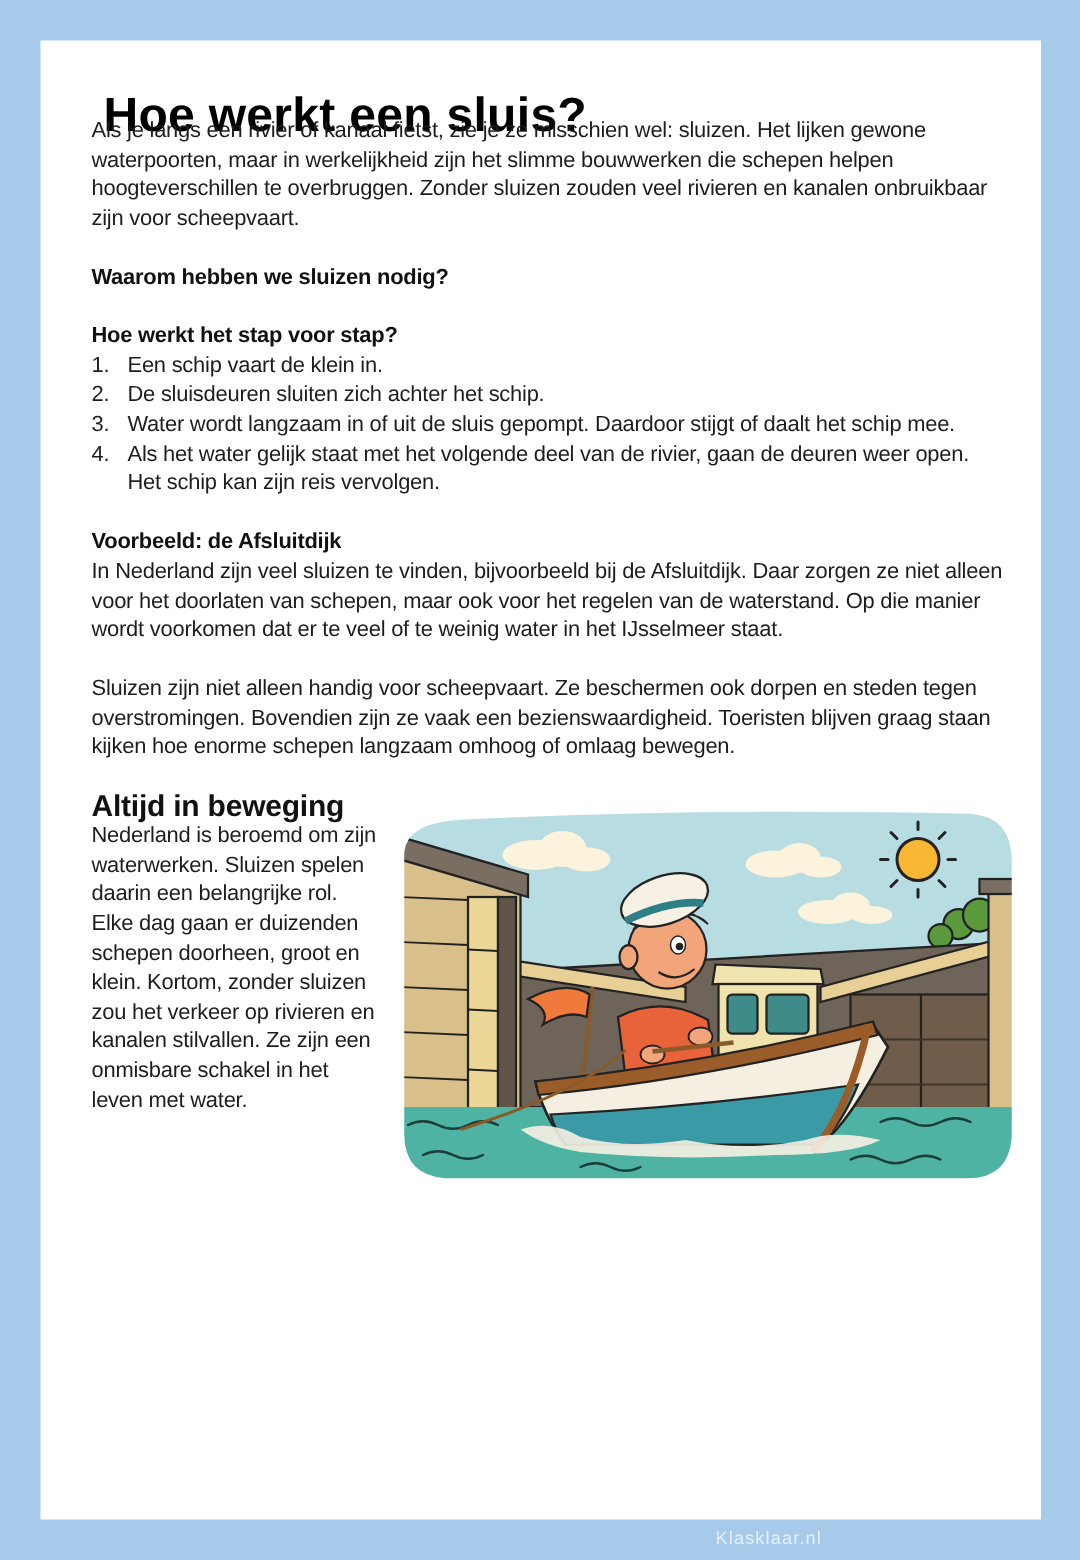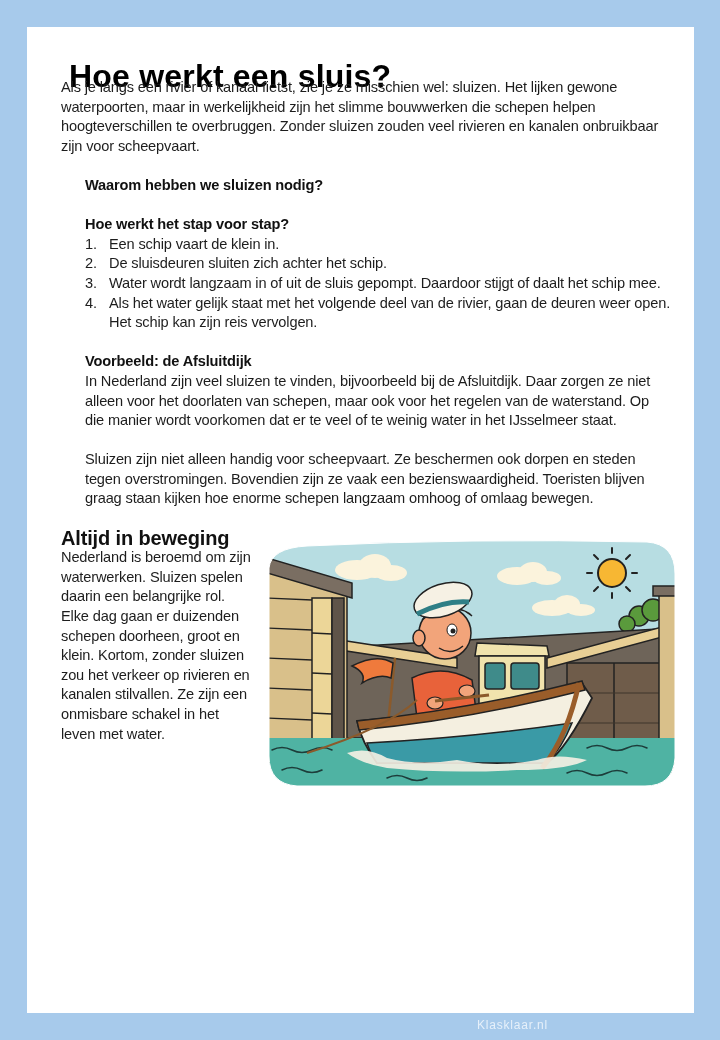--- a/index.html
+++ b/index.html
@@ -42,21 +42,20 @@
     font-size: 14.6px;
     line-height: 19.6px;
     letter-spacing: -0.15px;
     color: #1d1d1d;
   }
   .content p {
     margin: 0;
   }
   .section {
     margin-top: 19.6px;
-    margin-left: 24px;
   }
   .section h2 {
     margin: 0;
     font-size: 14.6px;
     font-weight: bold;
     line-height: 19.6px;
     color: #111;
   }
   ol.steps {
     margin: 0;

